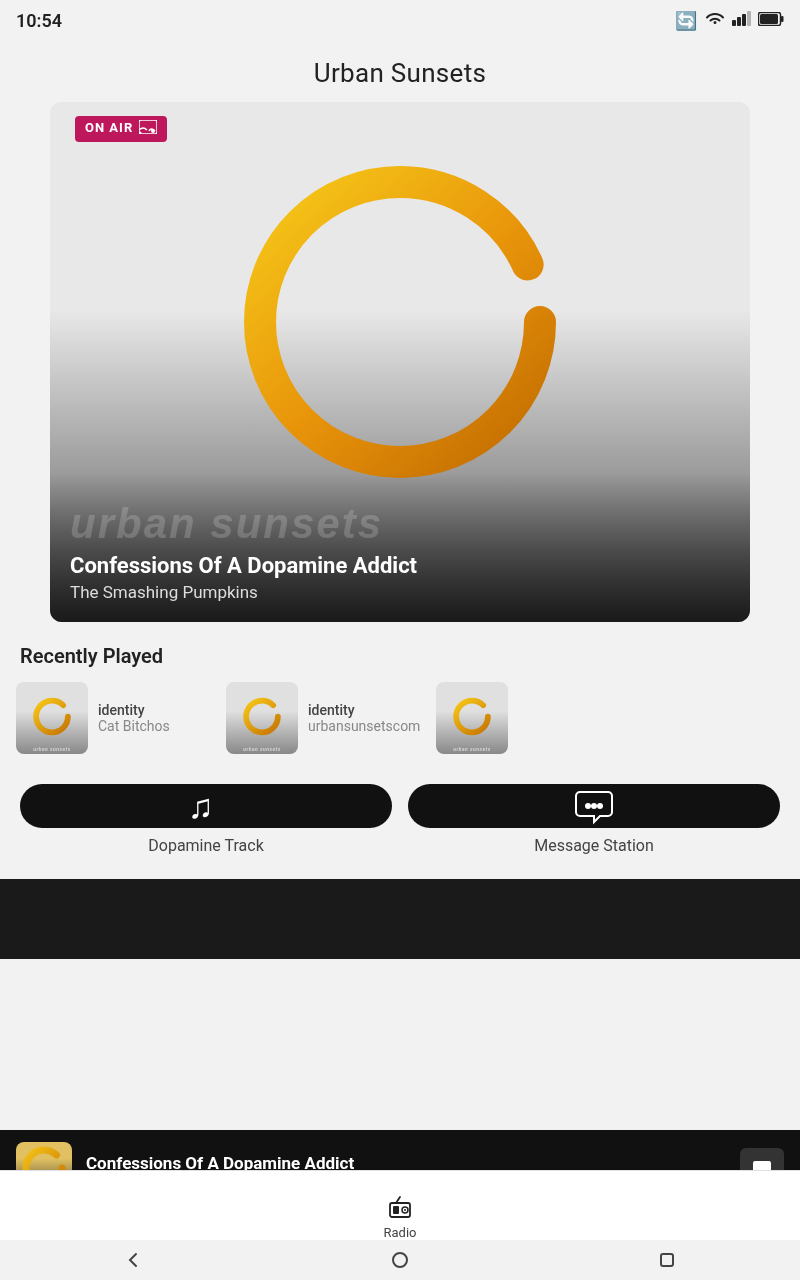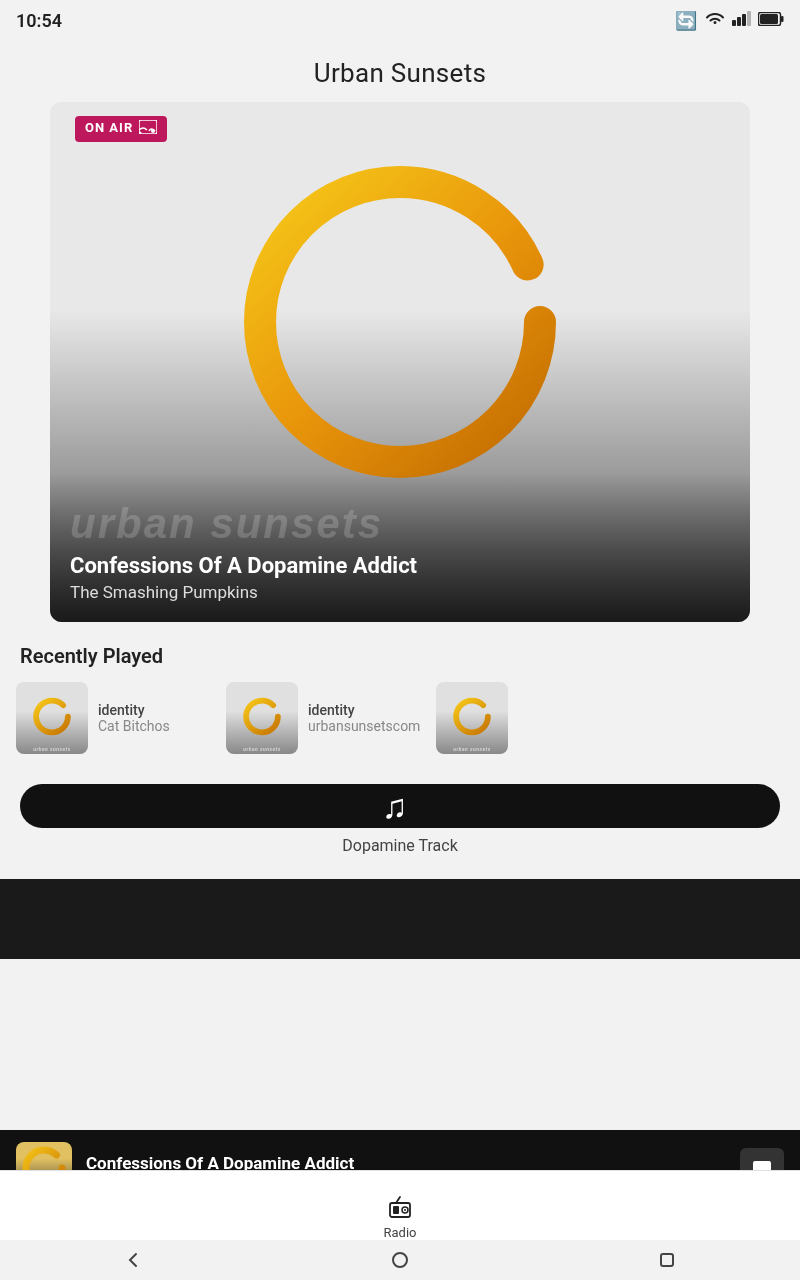--- a/index.html
+++ b/index.html
@@ -464,20 +464,32 @@
 <div class="action-buttons">
   <div class="action-btn-wrapper">
     <div class="action-btn">
 
       <svg width="44" height="44" viewBox="0 0 44 44" fill="none">
         <text x="4" y="34" font-size="34" fill="white">♫</text>
       </svg>
     </div>
     <div class="action-label">Dopamine Track</div>
   </div>
+  <div class="action-btn-wrapper">
+    <div class="action-btn">
+
+      <svg width="44" height="44" viewBox="0 0 44 44" fill="none">
+        <circle cx="16" cy="22" r="3" fill="white"></circle>
+        <circle cx="22" cy="22" r="3" fill="white"></circle>
+        <circle cx="28" cy="22" r="3" fill="white"></circle>
+        <path d="M8 8 h28 a4 4 0 0 1 4 4 v16 a4 4 0 0 1-4 4 h-8 l-6 6 v-6 H8 a4 4 0 0 1-4-4 V12 a4 4 0 0 1 4-4z" stroke="white" stroke-width="2" fill="none"></path>
+      </svg>
+    </div>
+    <div class="action-label">Message Station</div>
+  </div>
 </div>
 
 <div class="bottom-content"></div>
 
 <div class="now-playing-bar">
   <div class="np-thumb">
     <svg viewBox="0 0 56 56" width="56" height="56">
       <defs>
         <linearGradient id="npGrad" x1="10" y1="5" x2="50" y2="50" gradientUnits="userSpaceOnUse">
           <stop offset="0%" stop-color="#f5c518"></stop>

